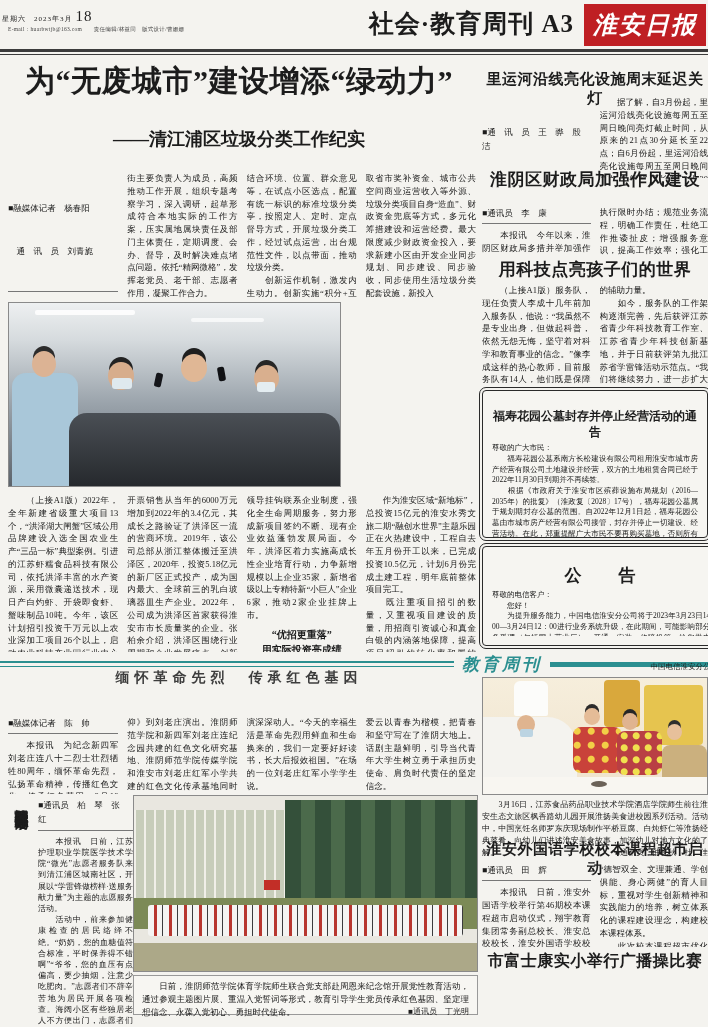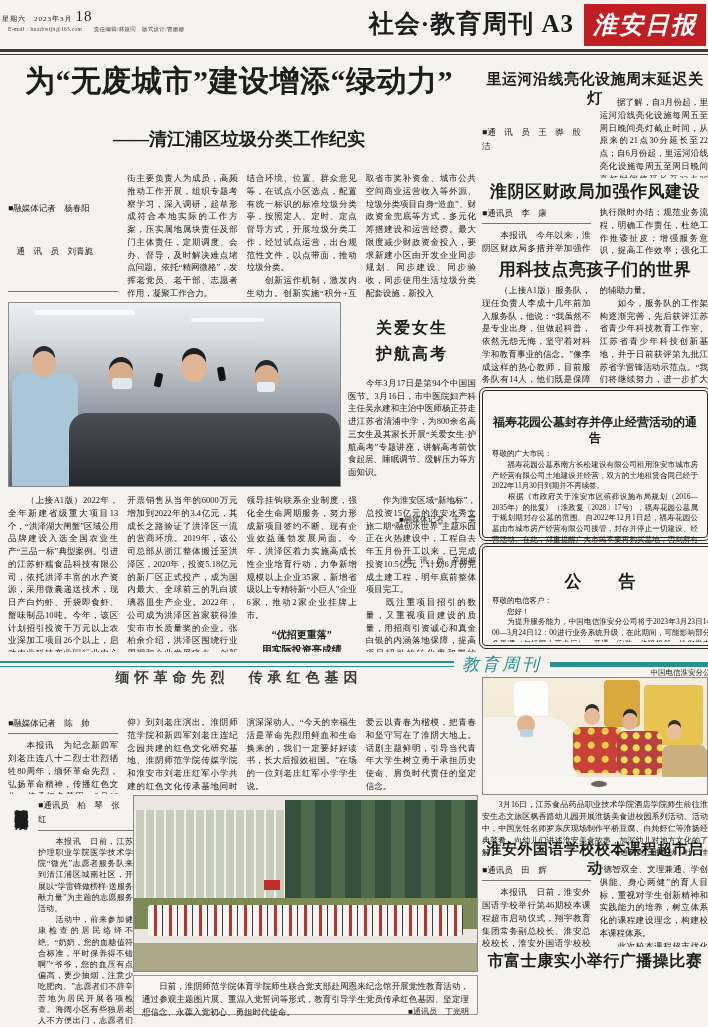--- a/index.html
+++ b/index.html
@@ -52,46 +52,46 @@
   .caption2 { left:133px; top:975px; width:345px; height:40px; border:1px solid #999; padding:4px 8px; background:#f7f6f2; }
   .caption3 { left:482px; top:799px; width:226px; height:36px; }
   .inline-credit { font-size:8px; text-align:right; margin-top:-12.5px; }
 
   
   .hongze { left:8px; top:494px; width:468px; height:158px; }
 
   
   .divider { left:0; top:652px; width:708px; height:24px; display:flex; align-items:center; }
   .dv-left { flex:1; height:6px; border-top:2px solid #2b8f90; border-bottom:1px solid #2b8f90; }
-  .dv-label { margin:0 8px; color:#2b8f90; font-size:17px; font-weight:normal; font-style:italic; letter-spacing:3px; white-space:nowrap; }
+  .dv-label { margin:0 8px; color:#2b8f90; font-size:17px; font-weight:bold; font-style:italic; letter-spacing:3px; white-space:nowrap; }
   .dv-right { width:158px; height:5px; background:#2b8f90; }
 
   
   .edu-kicker { left:0; top:669px; width:478px; text-align:center; font-size:14px; font-weight:bold;
     color:#3d3d3d; letter-spacing:5px; }
   .edu-title { left:0; top:687px; width:478px; font-size:21px; }
   .edu-cols { left:8px; top:716px; width:468px; height:78px; }
 
   
   .leftbottom { left:6px; top:798px; width:127px; height:226px; display:flex; gap:6px; }
   .vt-title { writing-mode:vertical-rl; text-orientation:upright; font-size:13.5px; font-weight:900;
     width:26px; height:224px; line-height:1.6; letter-spacing:.5px; }
   .vt-col { width:95px; }
   .vt-col .body-text { font-size:8px; line-height:1.4; height:200px; }
 
   
   .rc { left:482px; width:226px; }
   .r1t { top:70px; font-size:15px; } .r1b { top:96px; height:82px; }
-  .r2t { top:180px; font-size:17px;font-family:Liberation Mono, monospace; } .r2b { top:206px; height:50px; }
+  .r2t { top:168px; font-size:17px;font-family:Liberation Mono, monospace; } .r2b { top:206px; height:50px; }
   .r3t { top:258px; font-size:17px; } .r3b { top:284px; height:102px; }
   .r4t { top:840px; font-size:15px; } .r4b { top:863px; height:84px; }
   .r5t { top:951px; font-size:16px; } .r5b { top:1032px; height:48px;gap:16px; }
 
   .notice { border:1px solid #2a2a2a; outline:1px solid #2a2a2a; outline-offset:2px;
-    border-radius:4px; padding:23px 9px; background:#f6f5f1; }
+    border-radius:4px; padding:17px 9px; background:#f6f5f1; }
   .notice1 { top:390px; height:148px; }
   .notice2 { top:546px; height:100px; }
   .notice-title1 { font-size:12px; font-weight:bold; text-align:center; line-height:1.35; }
   .notice-title2 { font-size:17px; font-weight:bold; text-align:center; letter-spacing:10px; }
   .notice .body-text { font-size:7.5px; line-height:1.42; margin-top:3px; }
   .notice .sign { font-size:7.5px; text-align:right; line-height:1.5; margin-top:2px; white-space:pre-wrap; }
 </style>
 </head>
 <body>
 
@@ -134,29 +134,20 @@
     <div class="ph-shape" style="left:30%;top:32%;width:26px;height:28px;background:#d7ad8c;border-radius:50%;box-shadow:0 -6px 0 -1px #222;"></div>
     <div class="ph-shape" style="left:52%;top:28%;width:26px;height:28px;background:#e0b795;border-radius:50%;box-shadow:0 -7px 0 -1px #1e1e1e;"></div>
     <div class="ph-shape" style="left:74%;top:34%;width:25px;height:27px;background:#d9af8e;border-radius:50%;box-shadow:0 -6px 0 -1px #262626;"></div>
     <div class="ph-shape" style="left:31%;top:41%;width:20px;height:11px;background:#dfe9ee;border-radius:3px;"></div>
     <div class="ph-shape" style="left:75%;top:43%;width:18px;height:10px;background:#e4edf1;border-radius:3px;"></div>
     <div class="ph-shape" style="left:18%;bottom:0;width:82%;height:40%;background:linear-gradient(#4a4f55,#26292d);border-radius:18px 18px 0 0;"></div>
     <div class="ph-shape" style="left:44%;top:38%;width:7px;height:14px;background:#15161a;border-radius:2px;transform:rotate(12deg);"></div>
     <div class="ph-shape" style="left:63%;top:35%;width:7px;height:14px;background:#101114;border-radius:2px;transform:rotate(-10deg);"></div>
   </div>
 
-  <div class="abs caption1">
-    <div class="cap1-title">关爱女生</div>
-    <div class="cap1-title">护航高考</div>
-    <div class="body-text">　　今年3月17日是第94个中国国医节。3月16日，市中医院妇产科主任吴永建和主治中医师杨正芬走进江苏省清浦中学，为800余名高三女生及其家长开展“关爱女生·护航高考”专题讲座，讲解高考前饮食起居、睡眠调节、缓解压力等方面知识。</div>
-    <div class="credit">
-      <div>■融媒体记者　王　昊</div>
-      <div>通　讯　员　辛丽媚</div>
-    </div>
-  </div>
 
   <div class="abs cols hongze">
     <div>
       <div class="body-text">　　（上接A1版）2022年，全年新建省级重大项目13个，“洪泽湖大闸蟹”区域公用品牌建设入选全国农业生产“三品一标”典型案例。引进的江苏虾糯食品科技有限公司，依托洪泽丰富的水产资源，采用微囊递送技术，现日产白灼虾、开袋即食虾、蟹味制品10吨。今年，该区计划招引投资千万元以上农业深加工项目26个以上，启动农业科技产业园行业中心和洪泽湖省级现代农业产业高质量发展示范园建设。</div>
 
     </div>
     <div class="body-text">开票销售从当年的6000万元增加到2022年的3.4亿元，其成长之路验证了洪泽区一流的营商环境。2019年，该公司总部从浙江整体搬迁至洪泽区，2020年，投资5.18亿元的新厂区正式投产，成为国内最大、全球前三的乳白玻璃器皿生产企业。2022年，公司成为洪泽区首家获得淮安市市长质量奖的企业。张柏余介绍，洪泽区围绕行业周期和企业发展痛点，创新发展帮办服务，优化了企业成长生态。
 　　在江苏三联新材料股份有限公司副总经理陈音神看来，洪泽区近年来聚焦培链补链强链，构建相对完整的纺织产业生态体系，给老企业带来了新动力新机遇，该企业投资10亿元上马年产10万吨高性能差别化短纤一体化项目。
 　　既谋划新项目招引建设，又善做现有企业做大做强，洪泽区深化区委主要领导与企业家面对面交流机制，优化区</div>
     <div>

